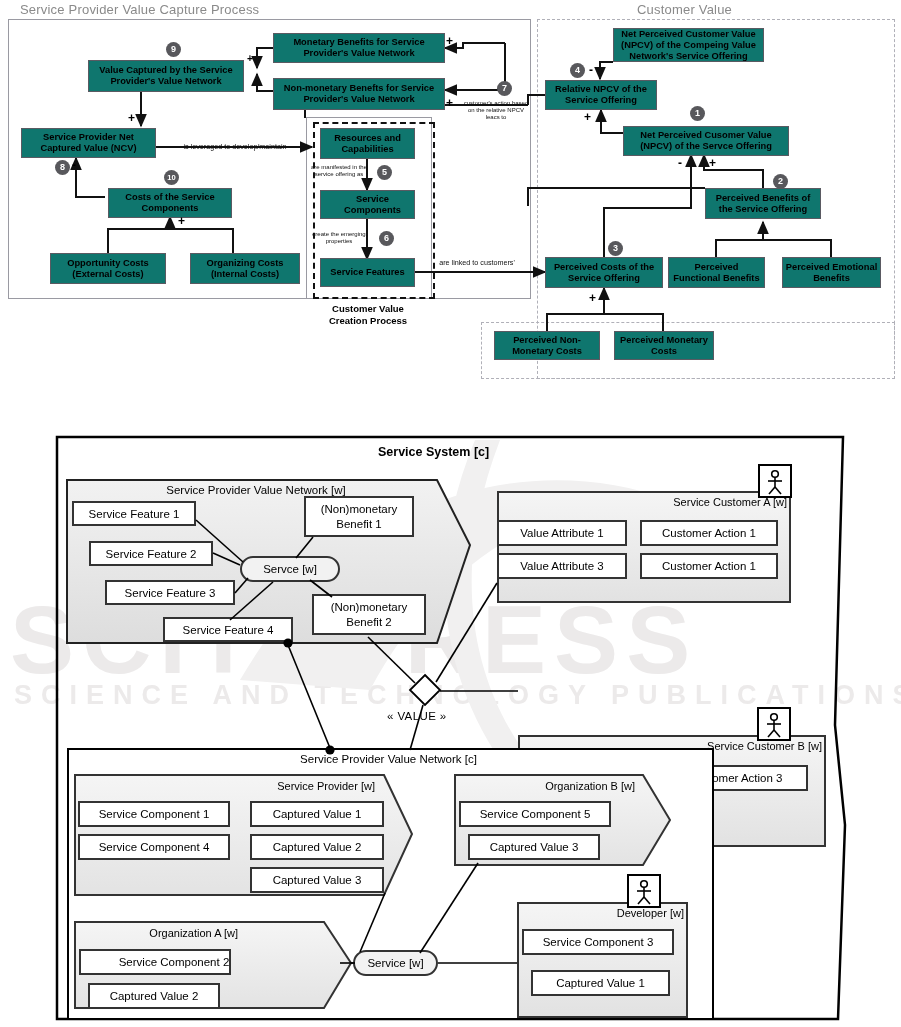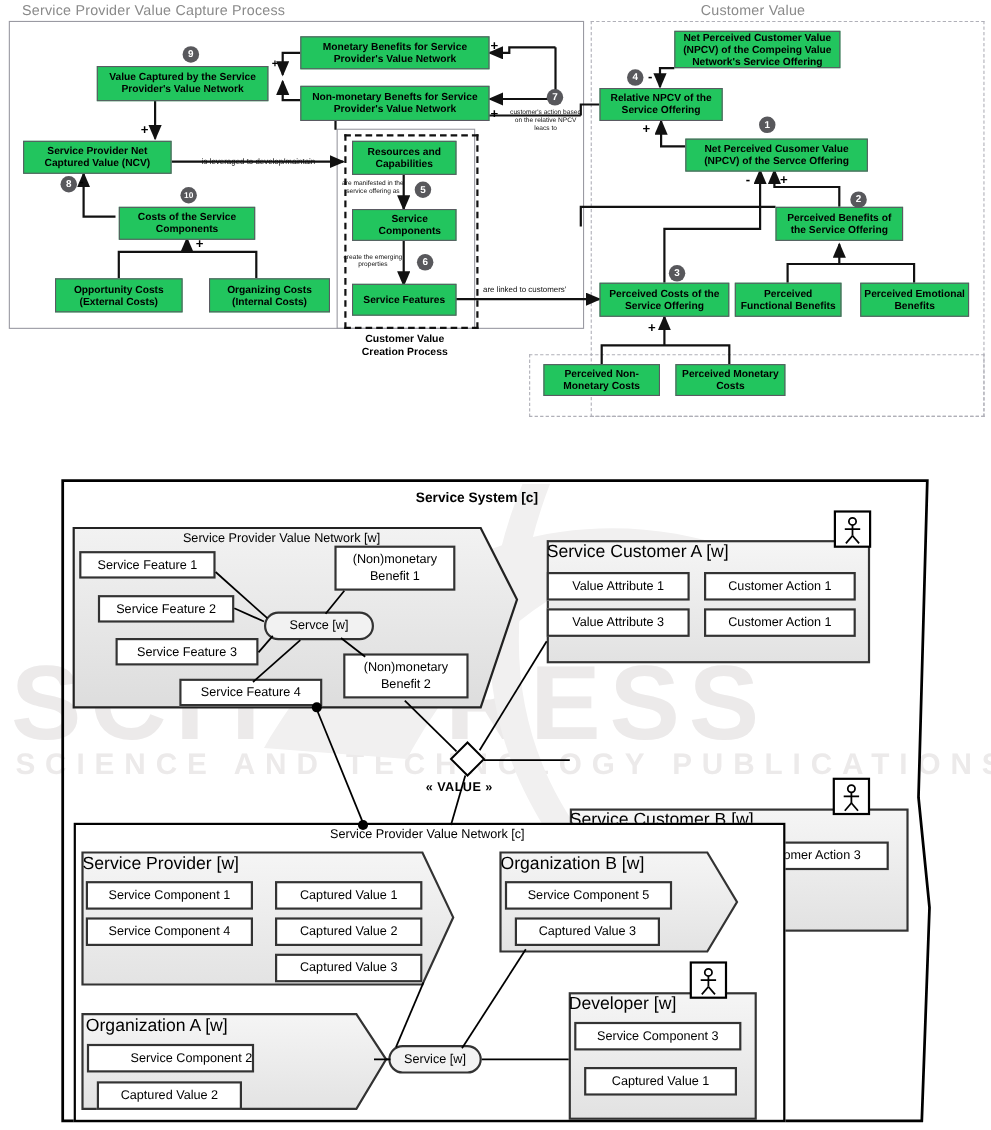--- a/index.html
+++ b/index.html
@@ -8,21 +8,21 @@
 
   
   #top-diagram{position:absolute;left:0;top:0;width:901px;height:395px;}
 
   .sec-title{position:absolute;font-size:13px;color:#8a8a8a;letter-spacing:.2px;white-space:nowrap;}
 
   .zone-solid{position:absolute;border:1px solid #9a9aa2;background:transparent;}
   .zone-dashed{position:absolute;border:1px dashed #b0b0b8;background:transparent;}
   .zone-dashed-blk{position:absolute;border:2px dashed #111;background:transparent;}
 
-  .node{position:absolute;border:1px solid #5a5a62;background:#22c55e;
+  .node{position:absolute;border:1px solid #5a5a62;background:#0f766e;
         font-size:9.3px;font-weight:bold;line-height:11px;
         display:flex;align-items:center;justify-content:center;text-align:center;
         padding:1px 2px;box-sizing:border-box;}
 
   .badge{position:absolute;width:15px;height:15px;border-radius:50%;
          background:#58585c;color:#fff;font-size:9px;font-weight:bold;
          display:flex;align-items:center;justify-content:center;line-height:1;}
 
   .sign{position:absolute;font-size:12px;font-weight:bold;line-height:1;}
 
@@ -34,21 +34,21 @@
             text-align:center;width:140px;}
 
   svg.overlay{position:absolute;left:0;top:0;overflow:visible;}
 
   
   #bottom-diagram{position:absolute;left:0;top:425px;width:901px;height:602px;}
   .bd-pkg{position:absolute;border:2px solid #000;background:#fff;}
   .bd-pkg-title{position:absolute;font-size:11.5px;line-height:14px;text-align:center;white-space:nowrap;}
   .bd-part{position:absolute;border:2px solid #333;
            background:linear-gradient(180deg,#f5f5f5 0%,#e2e2e2 100%);}
-  .bd-part-title{position:absolute;font-size:16px;line-height:14px;text-align:left;white-space:nowrap;}
+  .bd-part-title{position:absolute;font-size:11px;line-height:14px;text-align:right;white-space:nowrap;}
   .bd-box{position:absolute;border:2px solid #333;background:#fff;
           font-size:11.5px;line-height:14px;
           display:flex;align-items:center;justify-content:center;text-align:center;
           box-sizing:border-box;padding:0 3px;white-space:nowrap;}
   .bd-port{position:absolute;border:2px solid #333;border-radius:14px;background:#f2f2f2;
            font-size:11.5px;display:flex;align-items:center;justify-content:center;
            box-sizing:border-box;}
   .bd-syslabel{position:absolute;font-size:12.5px;font-weight:bold;white-space:nowrap;}
   .bd-valuelabel{position:absolute;font-size:11.5px;white-space:nowrap;letter-spacing:.4px;}
 
@@ -331,14 +331,14 @@
       <line x1="385" y1="468" x2="360" y2="527"></line>
 
       <line x1="478" y1="438" x2="420" y2="528"></line>
 
       <line x1="351" y1="538" x2="353" y2="538"></line>
       <line x1="340" y1="538" x2="355" y2="538"></line>
 
       <line x1="438" y1="538" x2="517" y2="538"></line>
     </g>
   </svg>
-  <div class="bd-valuelabel" style="left:387px;top:285px;font-weight:bold;">« VALUE »</div>
+  <div class="bd-valuelabel" style="left:387px;top:285px;">« VALUE »</div>
 </div>
 
 </body></html>

